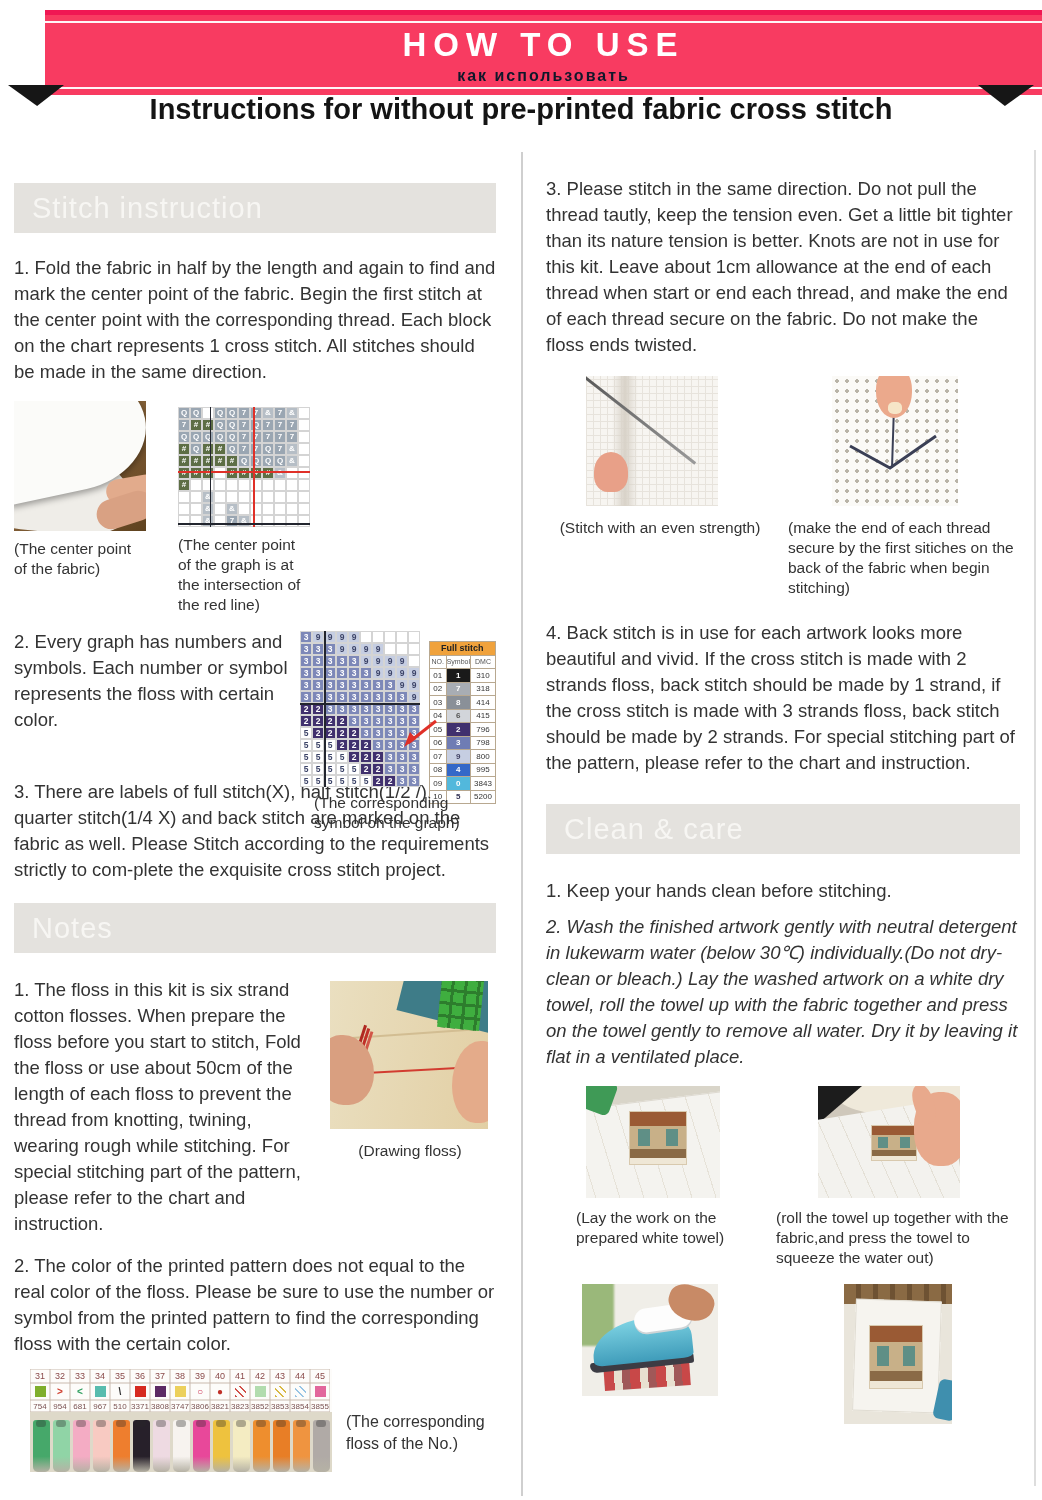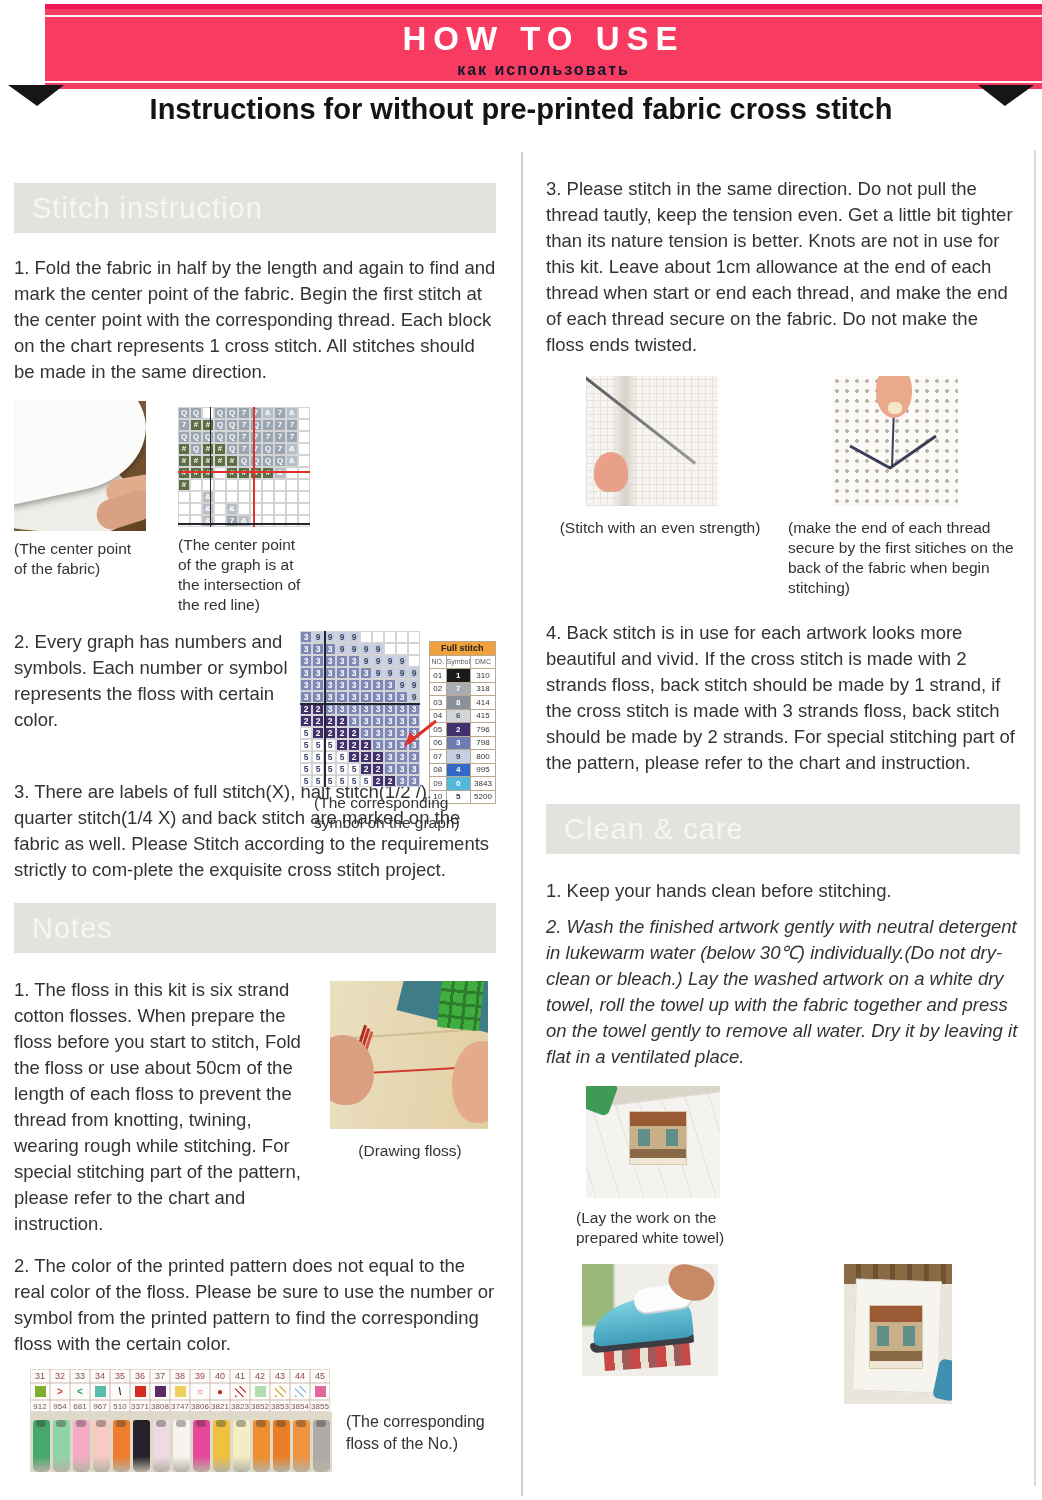--- a/index.html
+++ b/index.html
@@ -1,21 +1,21 @@
 <!DOCTYPE html>
 <html><head>
 <meta charset="utf-8">
 <style>
   html,body{margin:0;padding:0;}
   body{
     width:1042px;height:1500px;position:relative;background:#ffffff;
     font-family:"Liberation Sans",sans-serif;color:#3a3a3a;overflow:hidden;
   }
   
-  .banner{position:absolute;left:0;top:4px;right:0;height:80px;background:#f83b61;border-top:5px solid #f01753;text-align:center;margin-left:45px;}
+  .banner{position:absolute;left:0;top:10px;right:0;height:80px;background:#f83b61;border-top:5px solid #f01753;text-align:center;margin-left:45px;}
   .banner-line{position:absolute;left:0;right:0;height:2px;background:#ffffff;opacity:.95;}
   .banner-line.t{top:6px}.banner-line.b{bottom:6px}
   .banner-title{margin-top:11px;font-size:33px;font-weight:800;letter-spacing:7px;color:#ffffff;}
   .banner-sub{margin-top:3px;font-size:16px;font-weight:bold;letter-spacing:2px;color:#0f172a;}
   .fold{position:absolute;top:85px;width:56px;height:21px;background:#161616;}
   .fold.l{left:8px;clip-path:polygon(0 0,100% 0,52% 100%);}
   .fold.r{right:8px;clip-path:polygon(0 0,100% 0,48% 100%);}
   
   .page-title{position:absolute;top:93px;left:0;right:0;text-align:center;font-size:29px;font-weight:bold;color:#141414;letter-spacing:0px;}
   
@@ -556,21 +556,21 @@
           </div>
           <div class="fc sym">
             <span class="sq" style="background: repeating-linear-gradient(45deg, rgb(216, 184, 68) 0px, rgb(216, 184, 68) 2px, transparent 2px, transparent 5px);"></span>
           </div>
           <div class="fc sym">
             <span class="sq" style="background: repeating-linear-gradient(45deg, rgb(152, 196, 228) 0px, rgb(152, 196, 228) 2px, transparent 2px, transparent 5px);"></span>
           </div>
           <div class="fc sym">
             <span class="sq" style="background: rgb(226, 103, 156);"></span>
           </div>
-          <div class="fc code">912</div>
+          <div class="fc code">754</div>
           <div class="fc code">954</div>
           <div class="fc code">681</div>
           <div class="fc code">967</div>
           <div class="fc code">510</div>
           <div class="fc code">3371</div>
           <div class="fc code">3808</div>
           <div class="fc code">3747</div>
           <div class="fc code">3806</div>
           <div class="fc code">3821</div>
           <div class="fc code">3823</div>
@@ -644,20 +644,38 @@
             <div class="roof"></div>
             <div class="wall">
               <div class="win"></div>
               <div class="win"></div>
             </div>
             <div class="base"></div>
           </div>
       </div>
       <div class="caption" style="margin-top:10px;margin-left:30px;">(Lay the work on the prepared white towel)</div>
     </div>
+    <div style="width:240px;margin-left:12px;">
+      <div class="ph ph-roll" style="width:142px;height:112px;margin-left:42px;">
+        <div class="plate"></div>
+          <div class="dark"></div>
+          <div class="towel"></div>
+        <div class="artwork" style="left:54px;top:40px;width:44px;height:34px;">
+            <div class="roof"></div>
+            <div class="wall">
+              <div class="win"></div>
+              <div class="win"></div>
+            </div>
+            <div class="base"></div>
+          </div>
+        <div class="hand" style="right:-8px;top:6px;width:54px;height:74px;"></div>
+        <div class="hand" style="right:26px;top:-2px;width:20px;height:40px;transform:rotate(-18deg);"></div>
+      </div>
+      <div class="caption" style="margin-top:10px;">(roll the towel up together with the fabric,and press the towel to squeeze the water out)</div>
+    </div>
   </div>
 
 
   <div class="figrow" style="margin-top:16px;">
     <div style="width:230px;">
       <div class="ph ph-iron" style="width:136px;height:112px;margin-left:36px;">
         <div class="green"></div>
           <div class="fabric"></div>
           <div class="sole"></div>
           <div class="bodyy"></div>

